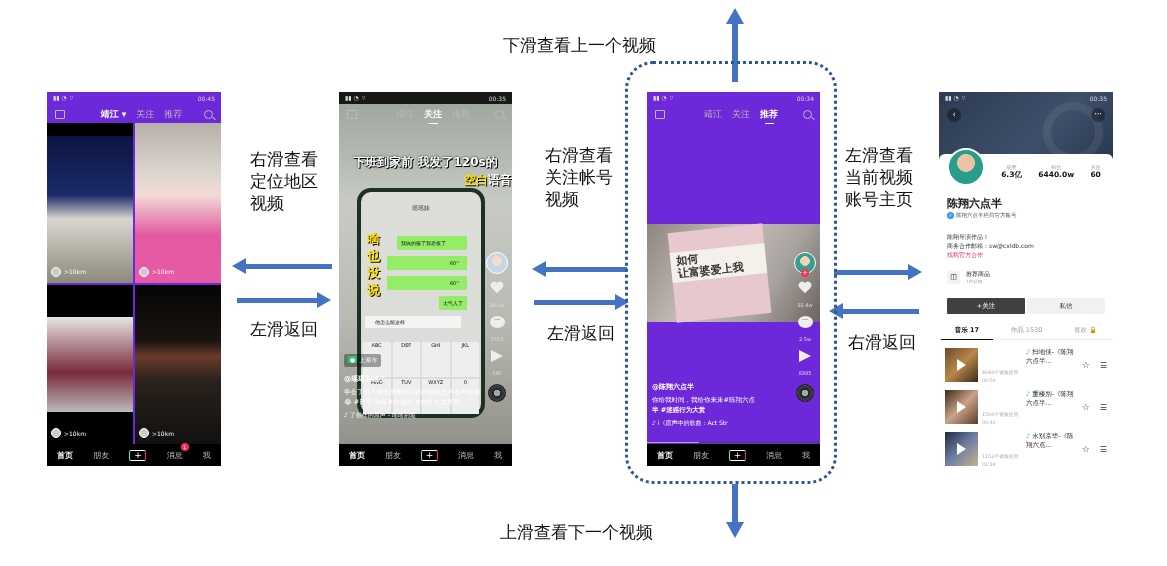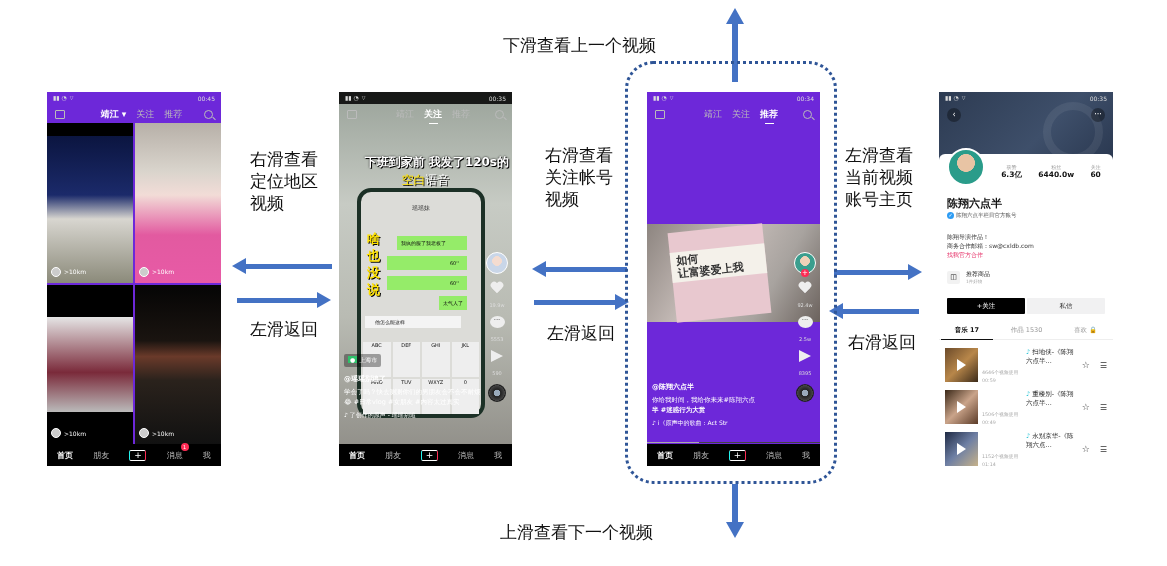--- a/index.html
+++ b/index.html
@@ -67,21 +67,21 @@
   .pname { position: absolute; top: 104px; left: 8px; font-size: 11px; font-weight: bold; color: #111; }
   .verified { position: absolute; top: 120px; left: 8px; font-size: 5.5px; color: #555; display: flex; align-items: center; gap: 2px; }
   .verified .tick { width: 7px; height: 7px; border-radius: 50%; background: #2d9cf4; color: #fff; font-size: 5px; line-height: 7px; text-align: center; }
   .bio { position: absolute; top: 140px; left: 8px; font-size: 6px; line-height: 9px; color: #333; }
   .bio .link { color: #e6336a; }
   .shop { position: absolute; top: 178px; left: 8px; display: flex; gap: 6px; align-items: center; }
   .shop .bag { width: 13px; height: 13px; background: #f2f2f2; border-radius: 2px; font-size: 7px; text-align: center; line-height: 13px; }
   .shop .t1 { font-size: 6px; color: #222; }
   .shop .t2 { font-size: 4.5px; color: #aaa; }
   .btns { position: absolute; top: 206px; left: 8px; right: 8px; display: flex; gap: 2px; }
-  .btns .follow { flex: 1; height: 16px; background: #000000; color: #fff; font-size: 6.5px; text-align: center; line-height: 16px; border-radius: 1px; }
+  .btns .follow { flex: 1; height: 16px; background: #404040; color: #fff; font-size: 6.5px; text-align: center; line-height: 16px; border-radius: 1px; }
   .btns .msg { flex: 1; height: 16px; background: #f1f1f2; color: #333; font-size: 6.5px; text-align: center; line-height: 16px; border-radius: 1px; }
   .ptabs { position: absolute; top: 234px; left: 0; right: 0; display: flex; justify-content: space-around; font-size: 6.5px; color: #999; border-bottom: 1px solid #eee; padding-bottom: 4px; }
   .ptabs .active { color: #111; font-weight: bold; position: relative; }
   .ptabs .active::after { content: ""; position: absolute; left: -14px; right: -14px; bottom: -5px; height: 1.5px; background: #111; }
   .songs { position: absolute; top: 252px; left: 6px; right: 6px; }
   .song { display: flex; align-items: center; height: 42px; gap: 4px; }
   .song .thumb { width: 33px; height: 34px; background: linear-gradient(135deg, #6b4a2a, #b8874a 50%, #3c2b1a); position: relative; }
   .song .thumb::after { content: ""; position: absolute; left: 12px; top: 11px; border-left: 9px solid #fff; border-top: 6px solid transparent; border-bottom: 6px solid transparent; }
   .song .meta { flex: 1; }
   .song .title { font-size: 6.5px; color: #222; margin-left: 44px; }
@@ -172,22 +172,22 @@
   </div>
   <div class="topnav">
     <div class="live-icon"></div>
     <div class="tabs">
       <span class="tab">靖江</span>
       <span class="tab active">关注</span>
       <span class="tab">推荐</span>
     </div>
     <div class="search-icon"></div>
   </div>
-  <div style="position:absolute;top:62px;left:3px;right:3px;text-align:right;font-size:12px;font-weight:bold;color:#fff;text-shadow:0 0 2px #000,1px 1px 0 #000;">下班到家前 我发了120s的</div>
-  <div style="position:absolute;top:80px;left:0;right:0;text-align:center;font-size:12px;font-weight:normal;color:#fff;text-shadow:1px 1px 0 #000;">
+  <div style="position:absolute;top:62px;left:3px;right:3px;text-align:center;font-size:12px;font-weight:bold;color:#fff;text-shadow:0 0 2px #000,1px 1px 0 #000;">下班到家前 我发了120s的</div>
+  <div style="position:absolute;top:80px;left:0;right:0;text-align:right;font-size:12px;font-weight:bold;color:#fff;text-shadow:1px 1px 0 #000;">
     <span style="color:#ffe200;">空白</span><span>语音</span>
   </div>
   <div style="position:absolute;top:96px;left:18px;width:128px;height:230px;background:#dcdcd8;border:4px solid #1c3026;border-radius:14px;">
     <div style="text-align:center;font-size:6px;margin-top:12px;color:#333;">瑶瑶妹</div>
     <div style="position:absolute;left:6px;top:38px;width:16px;font-size:13px;font-weight:bold;color:#ffe200;text-shadow:1px 1px 0 #000;line-height:17px;">啥也没说</div>
     <div style="position:absolute;left:36px;top:44px;width:70px;height:14px;background:#95ec69;font-size:5px;line-height:14px;padding-left:4px;">我疯的服了我老板了</div>
     <div style="position:absolute;left:26px;top:64px;width:80px;height:14px;background:#95ec69;font-size:5px;line-height:14px;text-align:right;padding-right:8px;">60''</div>
     <div style="position:absolute;left:26px;top:84px;width:80px;height:14px;background:#95ec69;font-size:5px;line-height:14px;text-align:right;padding-right:8px;">60''</div>
     <div style="position:absolute;left:78px;top:104px;width:28px;height:14px;background:#95ec69;font-size:5px;line-height:14px;text-align:center;">太气人了</div>
     <div style="position:absolute;left:4px;top:124px;width:96px;height:12px;background:#f4f4f4;font-size:5px;line-height:12px;padding-left:10px;">他怎么能这样</div>

